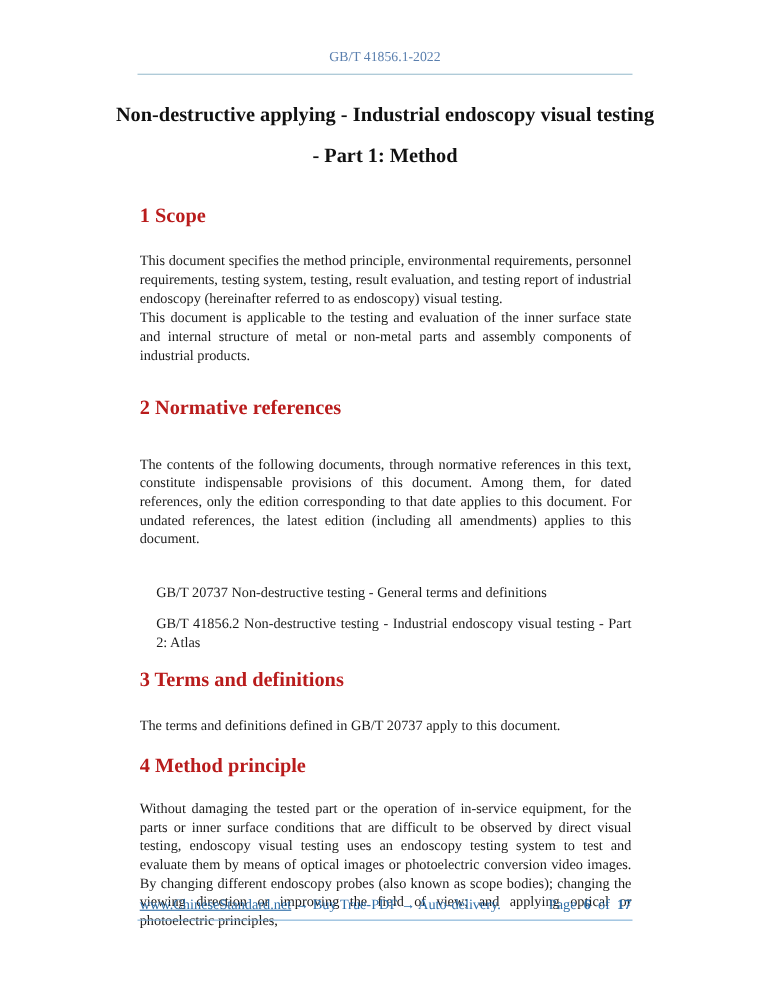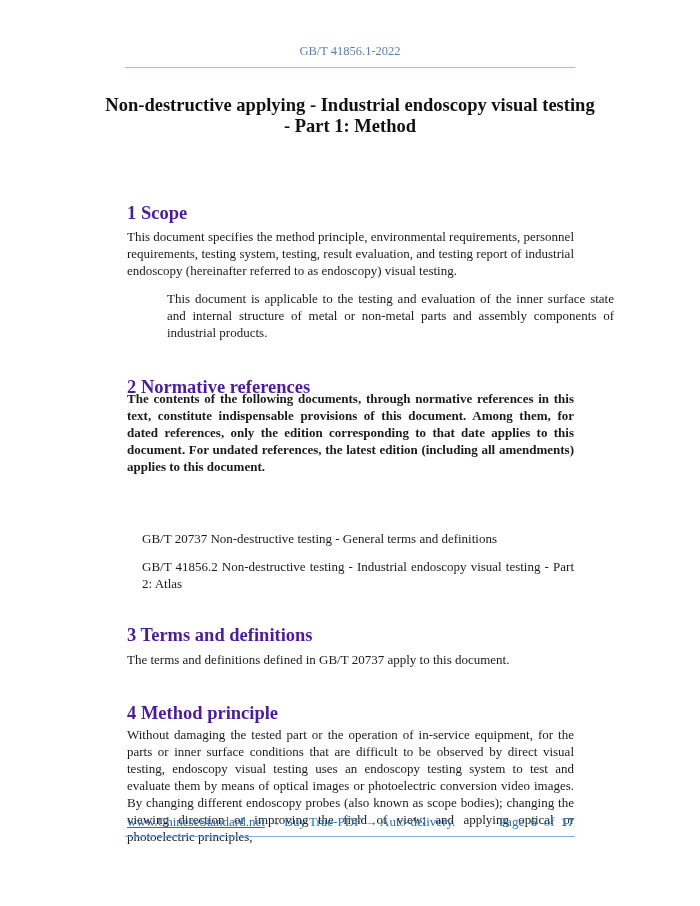--- a/index.html
+++ b/index.html
@@ -41,29 +41,28 @@
     .doc-title {
       position: absolute;
       left: 100px;
       width: 500px;
       text-align: center;
       font-weight: bold;
       font-size: 18.5px;
       color: #111;
     }
     .title-1 { top: 95px; }
-    .title-2 { top: 116px; }
+    .title-2 { top: 132px; }
 
     .h1 {
       position: absolute;
       left: 127px;
       font-weight: bold;
       font-size: 18.5px;
-      color: #4c1d95;
-      margin-top: 16px;
+      color: #b91c1c;
     }
     .para {
       position: absolute;
       left: 127px;
       width: 447px;
       font-size: 13px;
       line-height: 17px;
       text-align: justify;
       color: #1a1a1a;
     }
@@ -105,24 +104,24 @@
 <div class="page">
 
   <div class="running-header">GB/T 41856.1-2022</div>
   <div class="header-rule"></div>
 
   <div class="doc-title title-1">Non-destructive applying - Industrial endoscopy visual testing</div>
   <div class="doc-title title-2">- Part 1: Method</div>
 
   <div class="h1" style="top:187px;">1 Scope</div>
   <div class="para" style="top:228px;">This document specifies the method principle, environmental requirements, personnel requirements, testing system, testing, result evaluation, and testing report of industrial endoscopy (hereinafter referred to as endoscopy) visual testing.</div>
-  <div class="para" style="top:290px;margin-left:40px;">This document is applicable to the testing and evaluation of the inner surface state and internal structure of metal or non-metal parts and assembly components of industrial products.</div>
+  <div class="para" style="top:280px;">This document is applicable to the testing and evaluation of the inner surface state and internal structure of metal or non-metal parts and assembly components of industrial products.</div>
 
   <div class="h1" style="top:361px;">2 Normative references</div>
-  <div class="para" style="top:390px;font-weight:bold;">The contents of the following documents, through normative references in this text, constitute indispensable provisions of this document. Among them, for dated references, only the edition corresponding to that date applies to this document. For undated references, the latest edition (including all amendments) applies to this document.</div>
+  <div class="para" style="top:413px;">The contents of the following documents, through normative references in this text, constitute indispensable provisions of this document. Among them, for dated references, only the edition corresponding to that date applies to this document. For undated references, the latest edition (including all amendments) applies to this document.</div>
 
   <div class="ref" style="top:530px;">GB/T 20737 Non-destructive testing - General terms and definitions</div>
   <div class="ref" style="top:558px;">GB/T 41856.2 Non-destructive testing - Industrial endoscopy visual testing - Part 2: Atlas</div>
 
   <div class="h1" style="top:609px;">3 Terms and definitions</div>
   <div class="para" style="top:651px;">The terms and definitions defined in GB/T 20737 apply to this document.</div>
 
   <div class="h1" style="top:687px;">4 Method principle</div>
   <div class="para" style="top:726px;">Without damaging the tested part or the operation of in-service equipment, for the parts or inner surface conditions that are difficult to be observed by direct visual testing, endoscopy visual testing uses an endoscopy testing system to test and evaluate them by means of optical images or photoelectric conversion video images. By changing different endoscopy probes (also known as scope bodies); changing the viewing direction or improving the field of view; and applying optical or photoelectric principles,</div>
 

